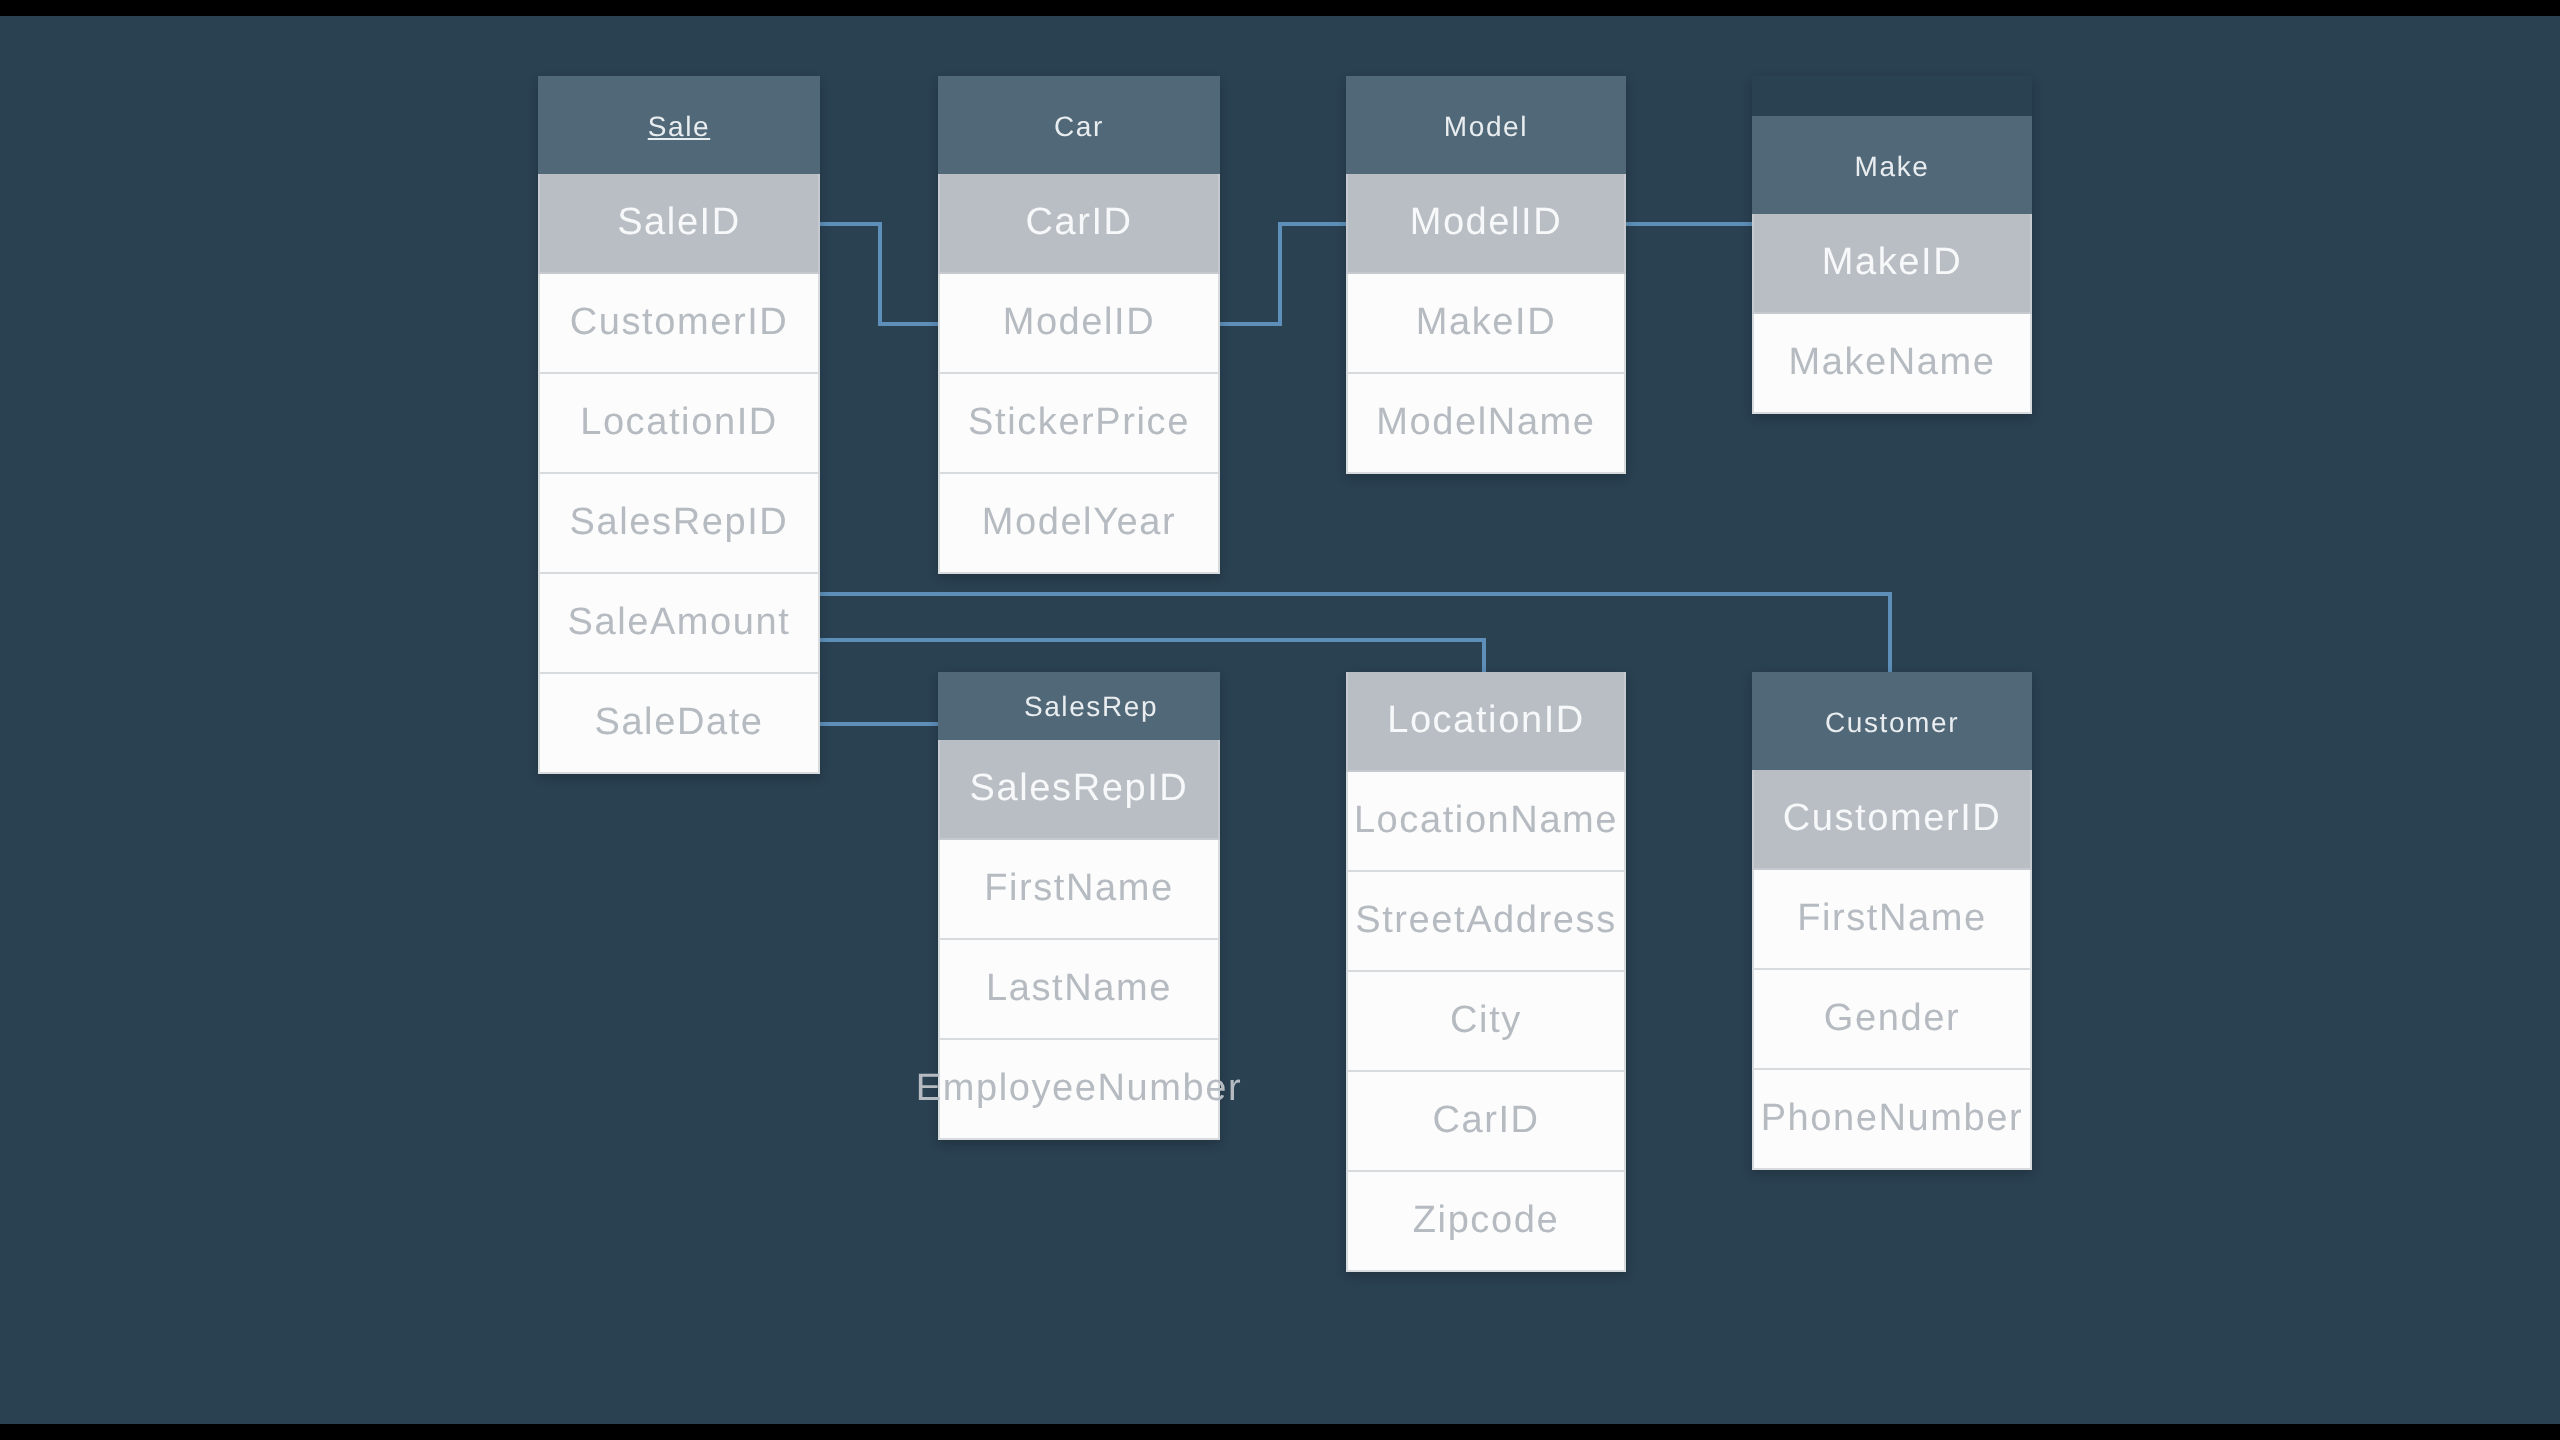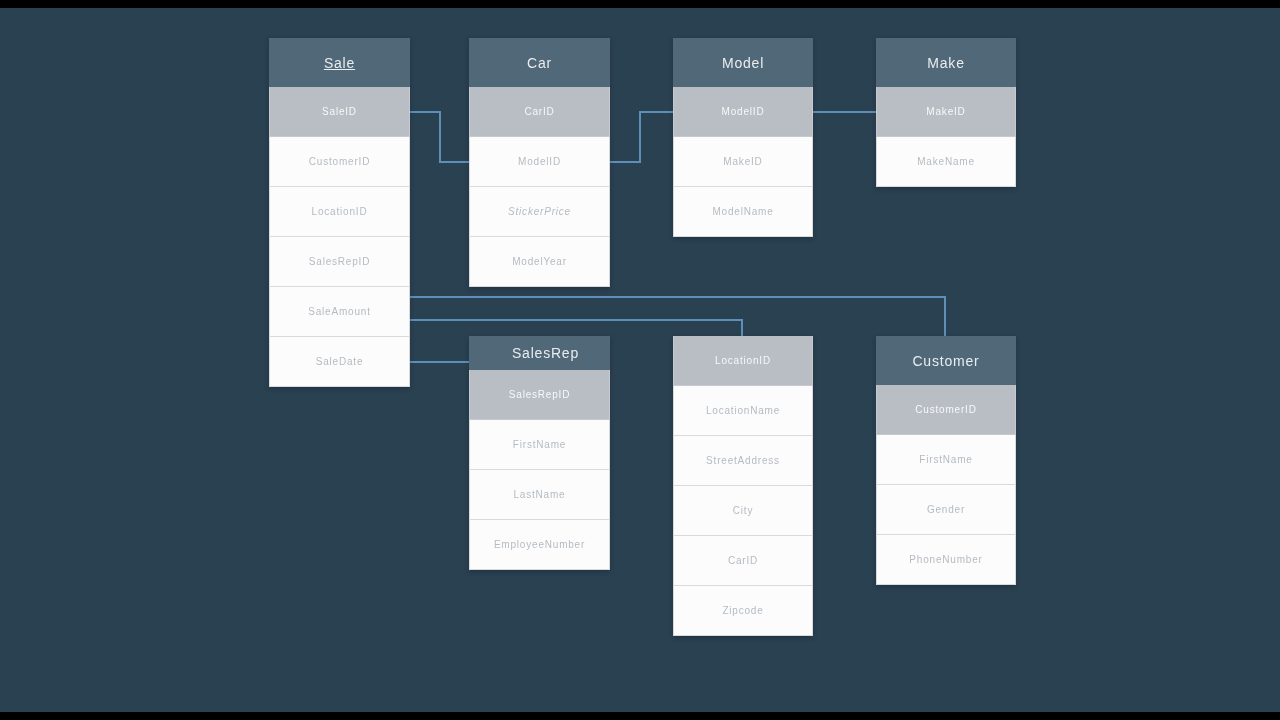--- a/index.html
+++ b/index.html
@@ -48,21 +48,21 @@
     letter-spacing: 0.8px;
     font-weight: normal;
   }
   .table-row {
     height: 50px;
     background: var(--row-bg, #fcfcfc);
     color: var(--row-text, #b5bbc1);
     display: flex;
     align-items: center;
     justify-content: center;
-    font-size: 10px;
+    font-size: 19px;
     letter-spacing: 0.8px;
     border: 1px solid var(--row-border, #d8dbde);
     border-top: none;
   }
   .table-row.pk {
     background: var(--pk-bg, #b9bec4);
     color: var(--pk-text, #f7f8f9);
     border-color: var(--pk-border, #c6cad0);
   }
 </style>
@@ -85,31 +85,31 @@
         <div class="table-row" style="height: 50px;">CustomerID</div>
         <div class="table-row" style="height: 50px;">LocationID</div>
         <div class="table-row" style="height: 50px;">SalesRepID</div>
         <div class="table-row" style="height: 50px;">SaleAmount</div>
         <div class="table-row" style="height: 50px;">SaleDate</div>
       </div>
       <div class="entity-table" style="left: 469px; top: 38px; width: 141px;">
         <div class="table-header" style="height: 49px;">Car</div>
         <div class="table-row pk" style="height: 50px;">CarID</div>
         <div class="table-row" style="height: 50px;">ModelID</div>
-        <div class="table-row" style="height: 50px; font-style: italic;">StickerPrice</div>
+        <div class="table-row" style="height: 50px;">StickerPrice</div>
         <div class="table-row" style="height: 50px;">ModelYear</div>
       </div>
       <div class="entity-table" style="left: 673px; top: 38px; width: 140px;">
         <div class="table-header" style="height: 49px;">Model</div>
         <div class="table-row pk" style="height: 50px;">ModelID</div>
         <div class="table-row" style="height: 50px;">MakeID</div>
         <div class="table-row" style="height: 50px;">ModelName</div>
       </div>
       <div class="entity-table" style="left: 876px; top: 38px; width: 140px;">
-        <div class="table-header" style="height: 49px;">Make</div>
+        <div class="table-header" style="height: 49px; margin-top: 20px;">Make</div>
         <div class="table-row pk" style="height: 50px;">MakeID</div>
         <div class="table-row" style="height: 50px;">MakeName</div>
       </div>
       <div class="entity-table" style="left: 469px; top: 336px; width: 141px;">
         <div class="table-header" style="height: 34px; padding-left: 12px;">SalesRep</div>
         <div class="table-row pk" style="height: 50px;">SalesRepID</div>
         <div class="table-row" style="height: 50px;">FirstName</div>
         <div class="table-row" style="height: 50px;">LastName</div>
         <div class="table-row" style="height: 50px;">EmployeeNumber</div>
       </div>

